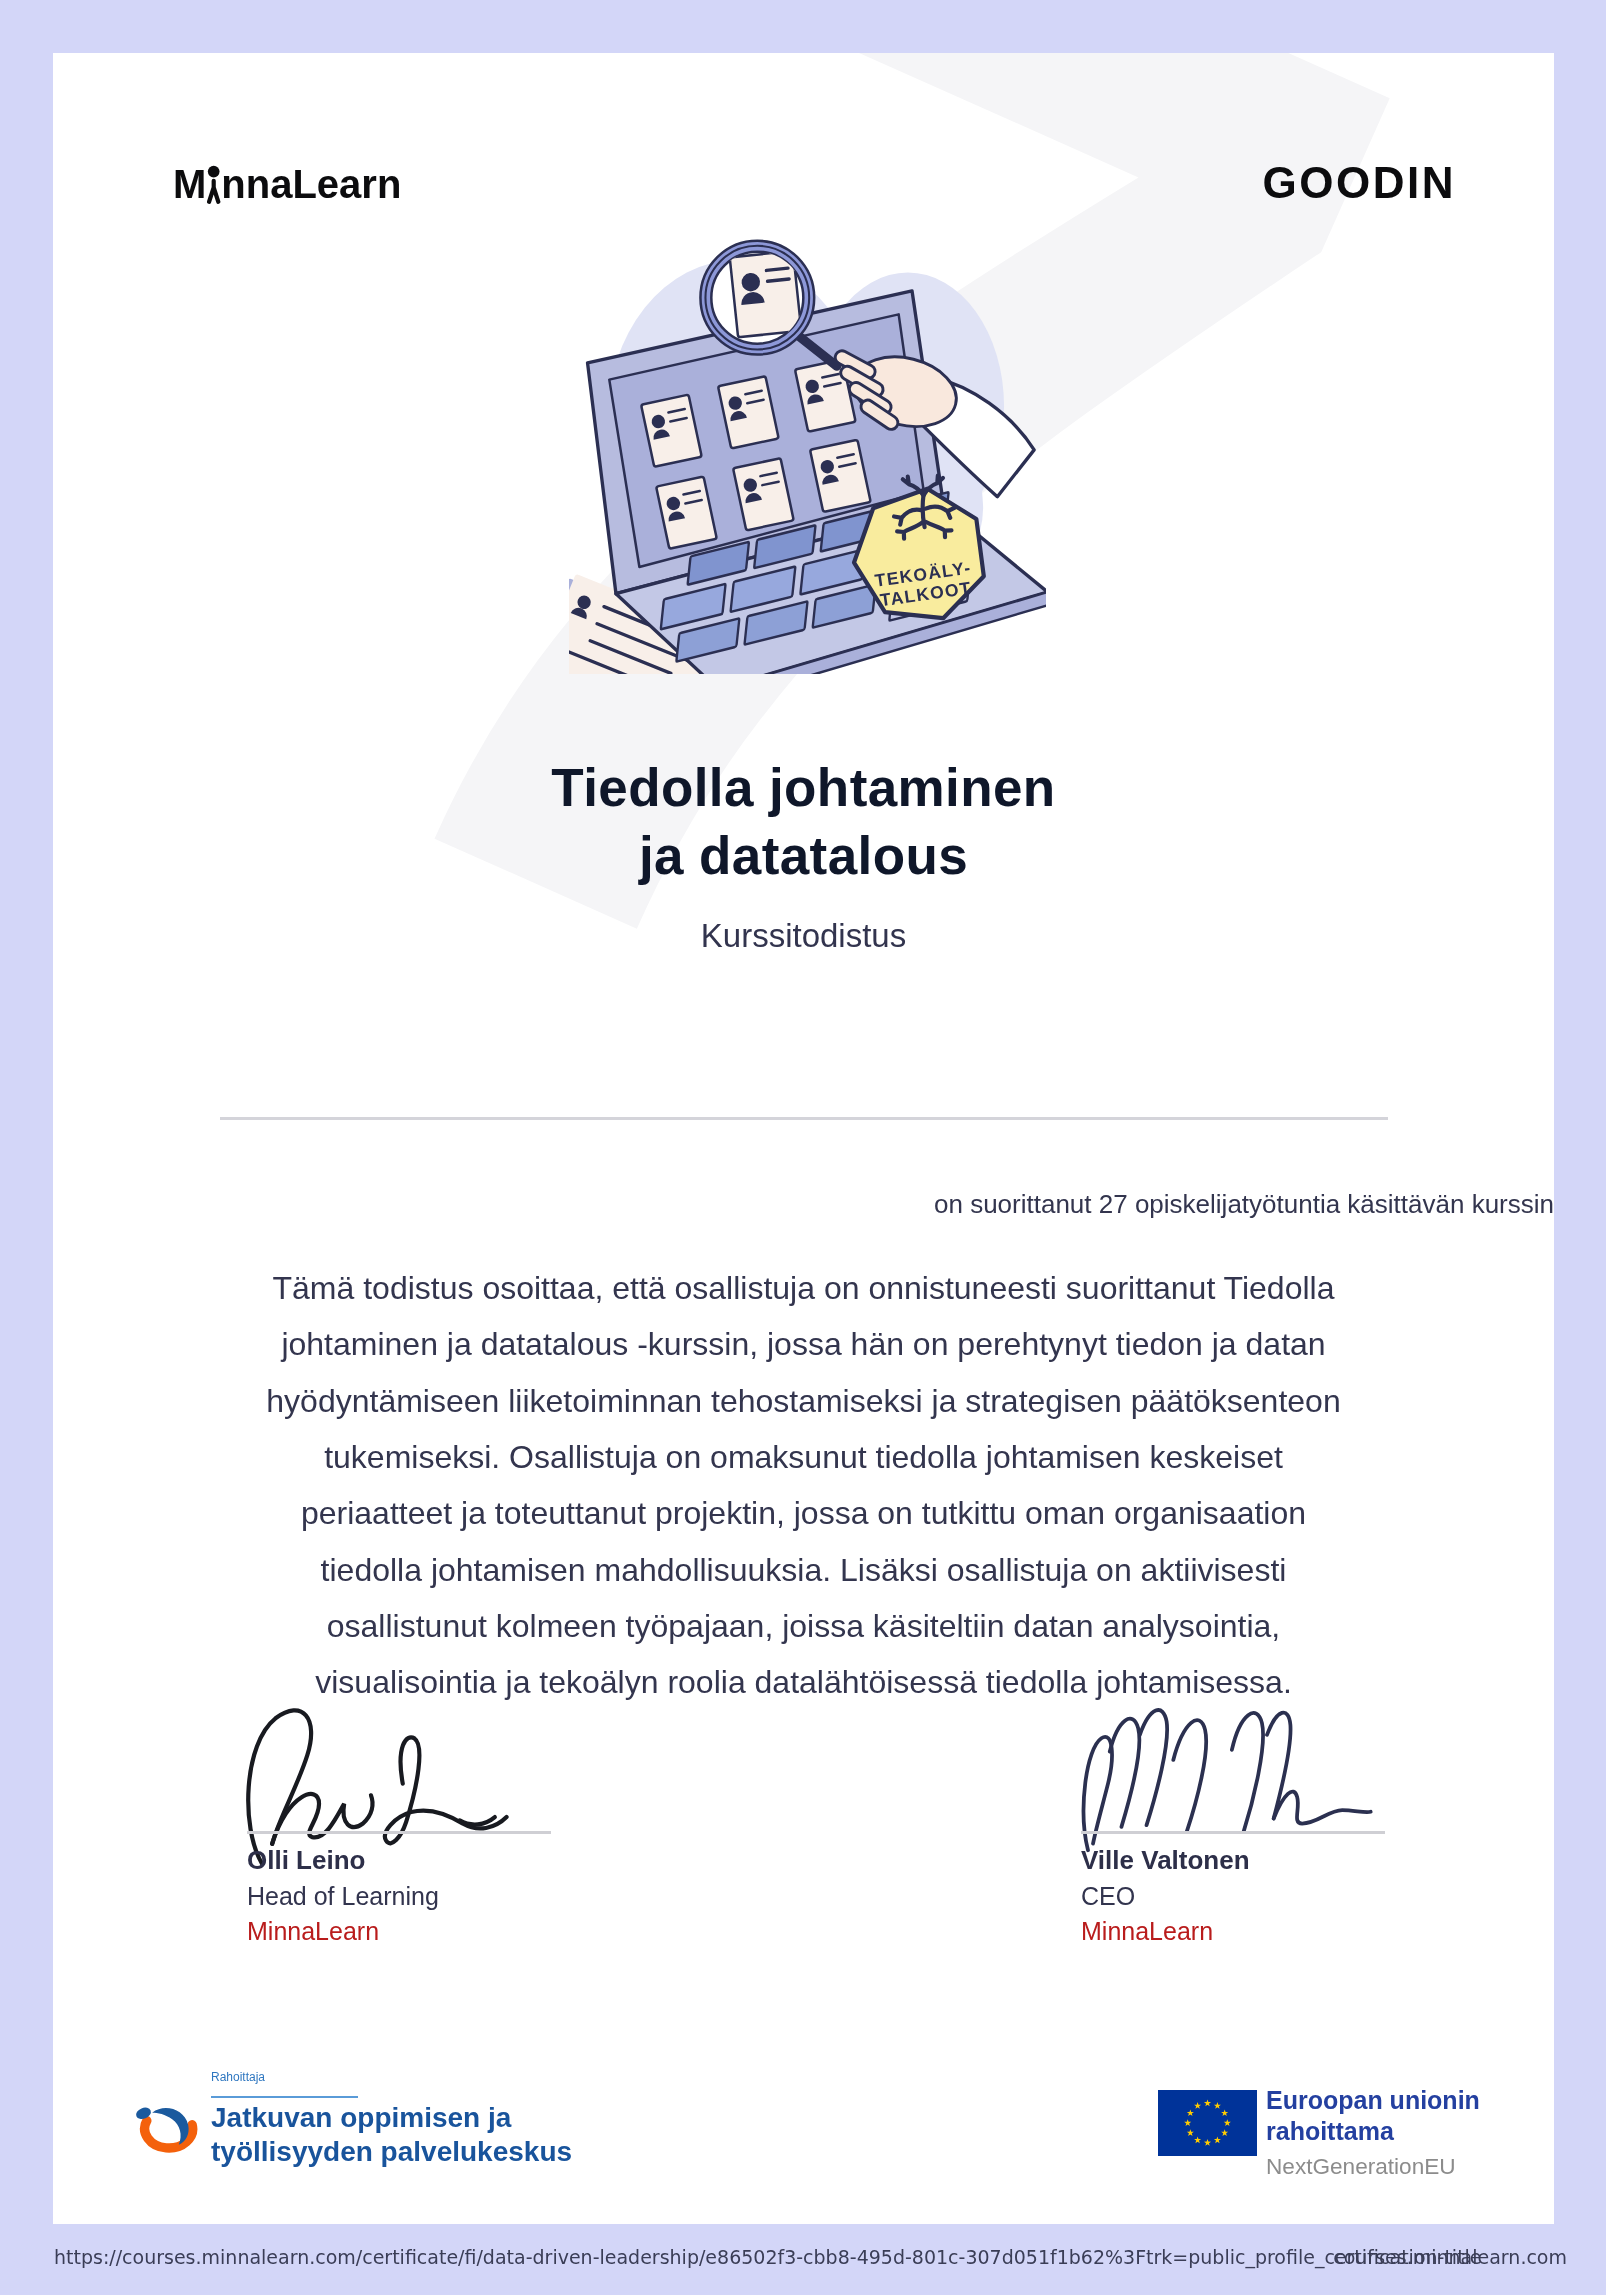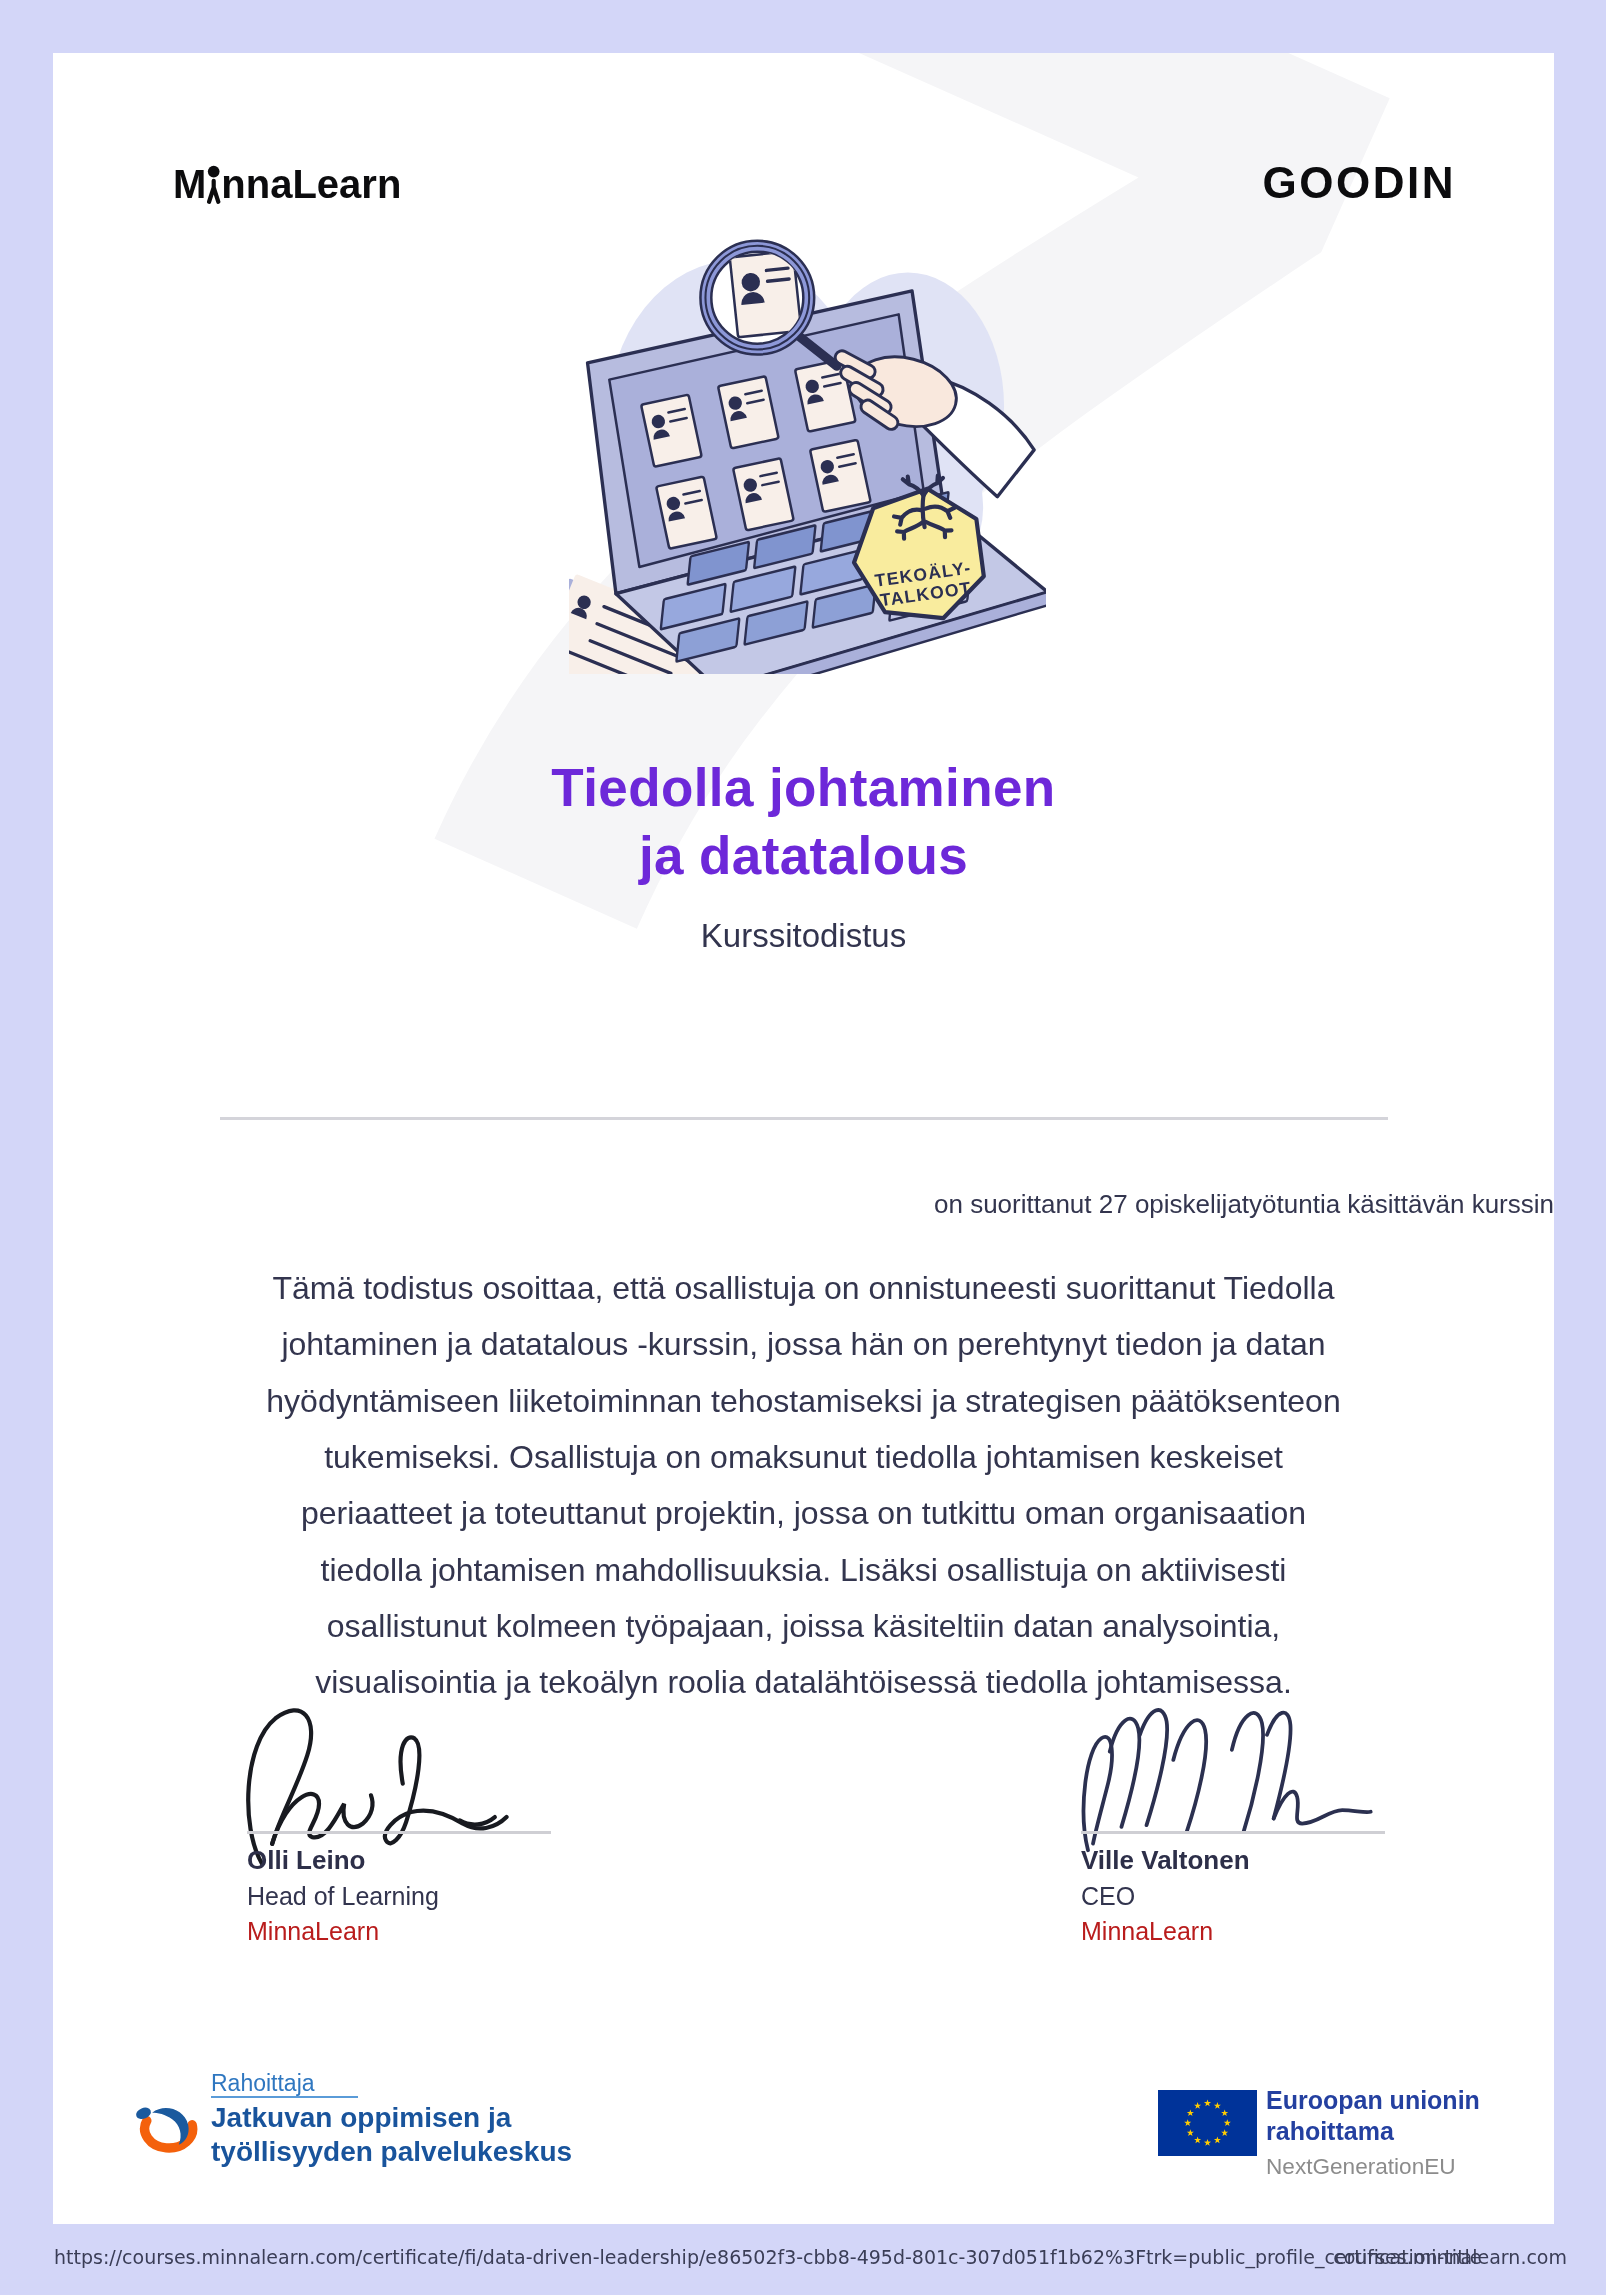--- a/index.html
+++ b/index.html
@@ -27,21 +27,21 @@
     letter-spacing:0px;display:flex;align-items:flex-start;
   }
   .brand-left svg{margin:1.7px 0.8px 0 0.8px;}
   .brand-right{
     right:98px;top:105px;font-size:44px;font-weight:800;color:#0c0c0e;
     letter-spacing:2.5px;
   }
   .illu{left:516px;top:161px;width:477px;height:460px;}
   .title{
     left:0;right:0;top:701px;text-align:center;
-    font-size:53px;font-weight:700;color:#6d28d9;line-height:1.28;letter-spacing:0.4px;
+    font-size:53px;font-weight:700;color:#0f172a;line-height:1.28;letter-spacing:0.4px;
   }
   .subtitle{left:0;right:0;top:864px;text-align:center;font-size:33px;color:#32344e;}
   .recipient{left:0;right:0;top:979px;text-align:center;font-size:38px;color:#2e3049;}
   .divider{left:167px;top:1064px;width:1168px;height:2.5px;background:#d4d4da;}
   .lead{left:0;right:0;top:1136px;text-align:right;font-size:26px;color:#33354e;}
   .bodytext{
     left:194px;top:1175px;width:1113px;text-align:center;
     font-size:32px;line-height:1.76;color:#33354e;
   }
   .datetext{
@@ -50,21 +50,21 @@
   }
   .sigblock{width:351px;top:1640px;}
   .sigblock .scrawl{position:absolute;left:-10px;top:-10px;}
   .sigline{position:absolute;left:0;top:138px;width:304px;height:2.5px;background:#cfcfd4;}
   .signame{position:absolute;left:0;top:152px;font-size:26px;font-weight:700;color:#2d2f49;}
   .sigrole{position:absolute;left:0;top:189px;font-size:25px;color:#32344e;}
   .sigorg{position:absolute;left:0;top:224px;font-size:25px;color:#b91c1c;}
   .sig-left{left:194px;}
   .sig-right{left:1028px;}
   .jotpa-mark{left:79px;top:2049px;}
-  .rahoittaja{left:158px;top:2017px;font-size:23px;color:#2f77c0;}
+  .rahoittaja{left:158px;top:2017px;font-size:12px;color:#2f77c0;}
   .rahoittaja-underline{left:158px;top:2043px;width:147px;height:1.7px;background:#5a9bd8;}
   .jotpa-name{
     left:158px;top:2048px;font-size:28px;font-weight:700;line-height:1.22;color:#19549c;
   }
   .eu-flag{left:1105px;top:2037px;}
   .eu-text{left:1213px;top:2032px;line-height:1.25;}
   .eu-text .b{font-size:25px;font-weight:700;color:#2440a0;}
   .eu-text .g{font-size:22.6px;color:#8c8c8c;margin-top:5px;font-weight:400;}
   .footer-url{
     position:absolute;left:54px;top:2246px;font-size:19px;color:#3a3d56;

